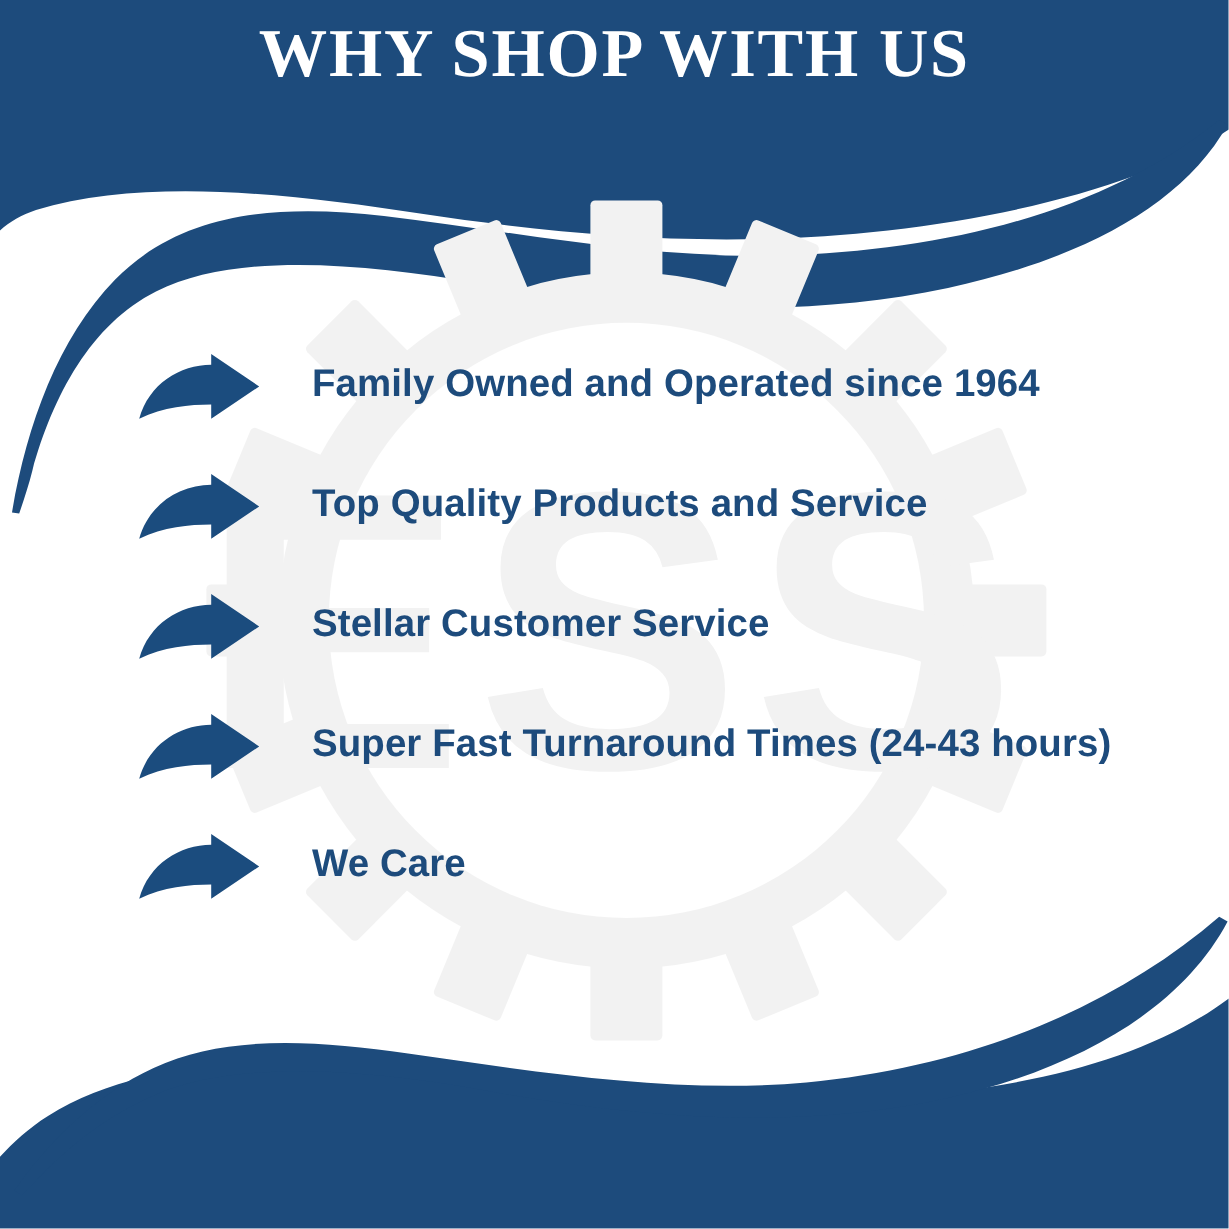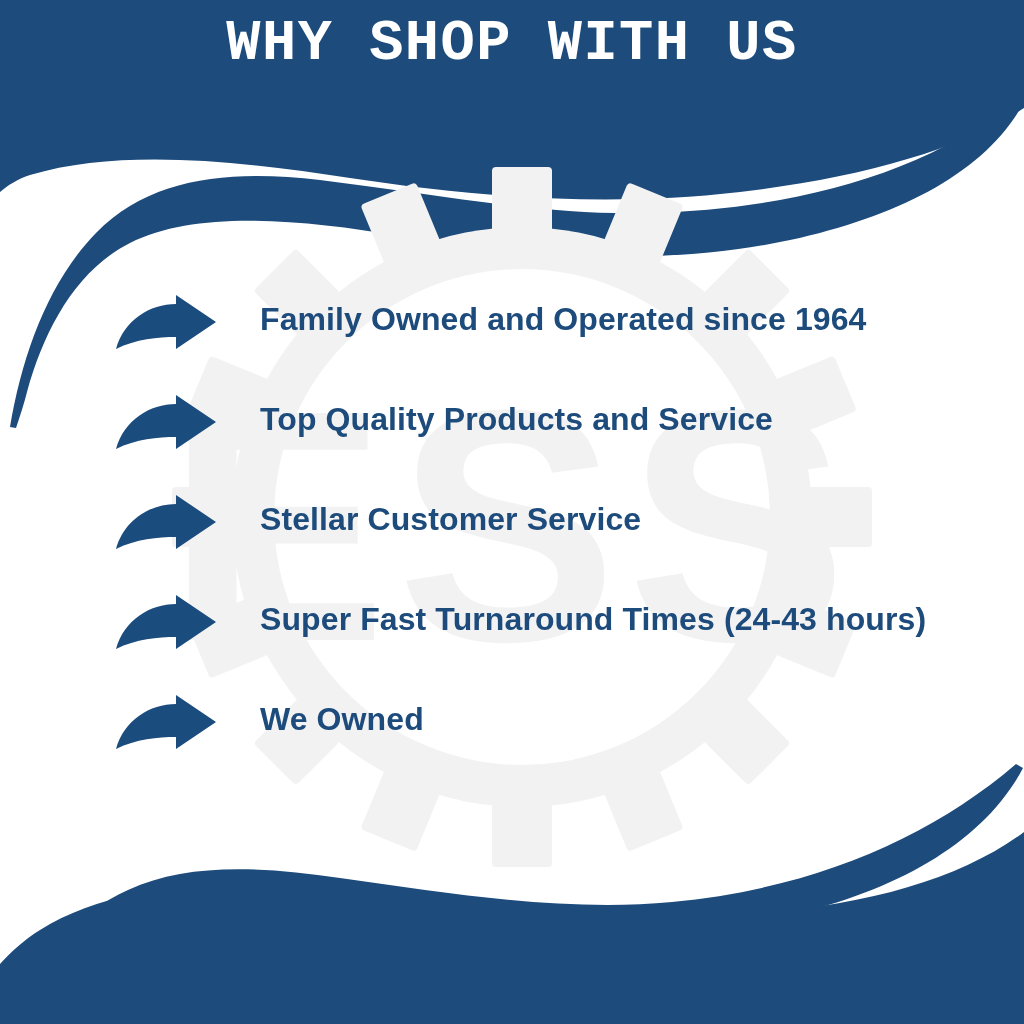--- a/index.html
+++ b/index.html
@@ -28,21 +28,21 @@
   .watermark-svg { z-index: 2; }
   .content { z-index: 3; }
 
   .page-title {
     position: absolute;
     top: 16px;
     left: 0;
     width: 1024px;
     text-align: center;
     color: #ffffff;
-    font-family: Liberation Mono, monospace;
+    font-family: Liberation Serif, serif;
     font-weight: bold;
     font-size: 57px;
     letter-spacing: 1.5px;
     line-height: 1;
     white-space: nowrap;
   }
 
   .benefit-list {
     position: absolute;
     top: 288px;
@@ -208,18 +208,18 @@
         <span class="benefit-text">Super Fast Turnaround Times (24-43 hours)</span>
       </li>
 
       <li class="benefit-row">
         <span class="arrow-wrap">
           <svg viewBox="0 0 104 62" width="104" height="62">
             <path fill="#1B4C7E" d="M2,55 C10,26 36,10 62,10 L62,1 L102,28 L62,55 L62,43
                      C44,43 22,45 2,55 Z"></path>
           </svg>
         </span>
-        <span class="benefit-text">We Owned</span>
+        <span class="benefit-text">We Care</span>
       </li>
 
     </ul>
   </div>
 </div>
 
 </body></html>

